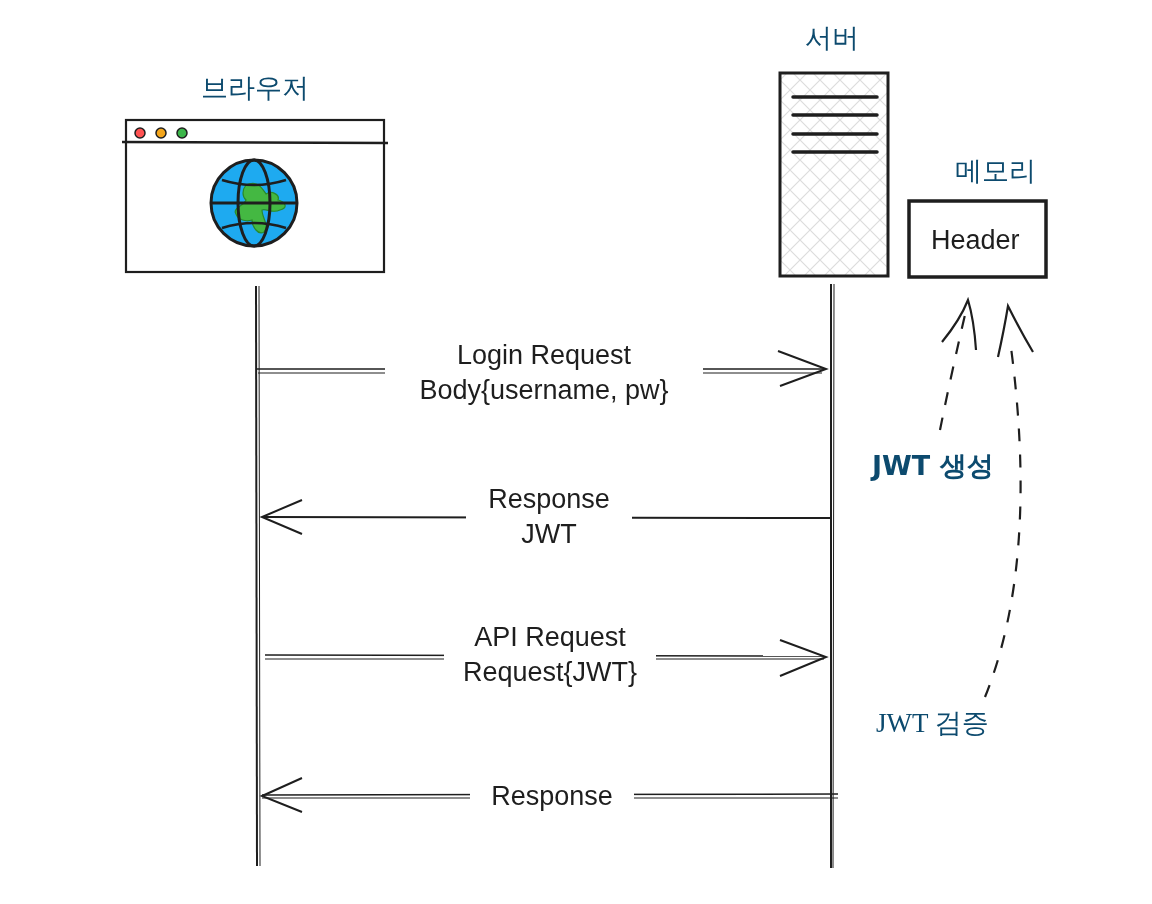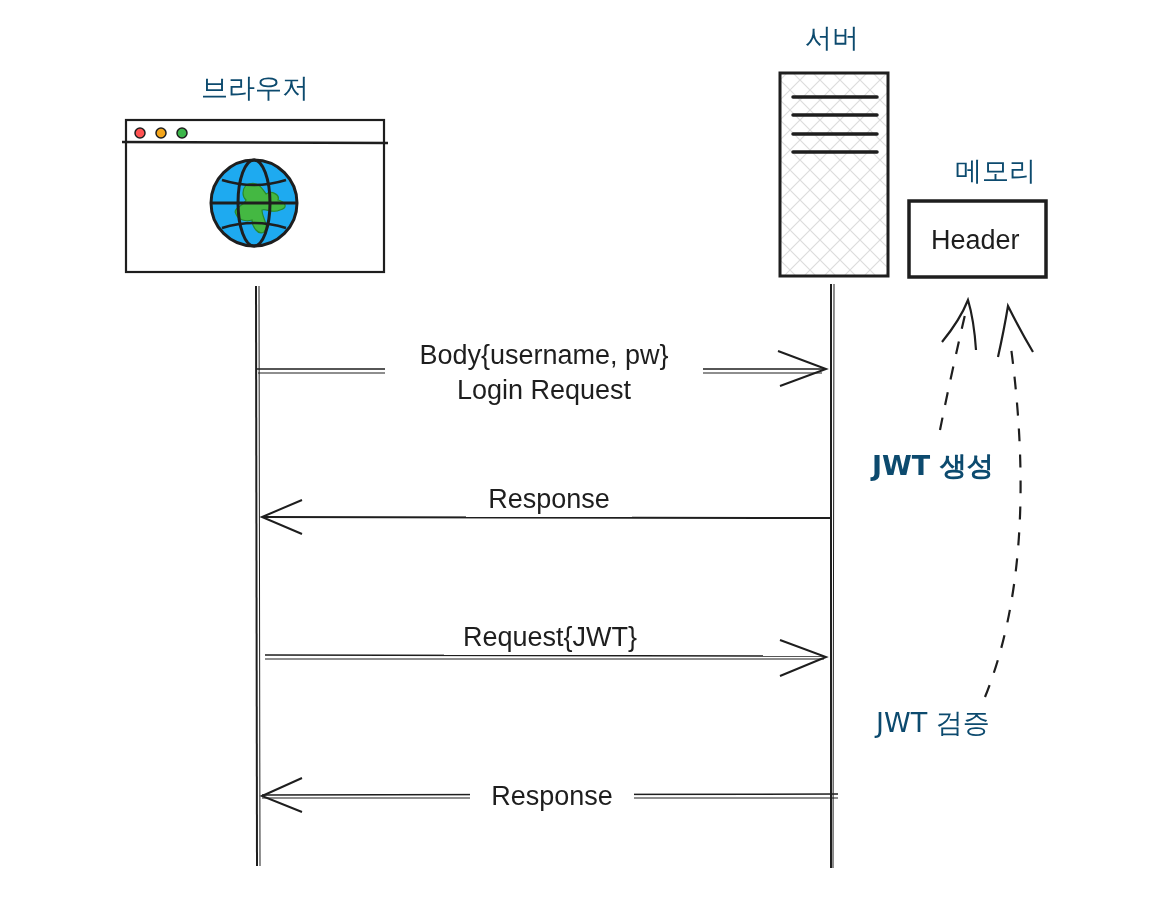--- a/index.html
+++ b/index.html
@@ -88,27 +88,29 @@
     <path d="M998 357 Q1004 330 1008 306 Q1020 330 1033 352" fill="none" stroke="#1e1e1e" stroke-width="2.2"></path>
   </g>
 </svg>
 
 <div class="title" style="left:201px;top:60px;margin-top:12px;">브라우저</div>
 <div class="title" style="left:805px;top:22px;">서버</div>
 <div class="title" style="left:915px;top:155px;margin-left:40px;">메모리</div>
 <div class="secret" style="left:931px;top:224px;">Header</div>
 
 <div class="lbl" style="left:385px;top:338px;width:306px;">
+  <div>Login Request</div>
   <div>Body{username, pw}</div>
-  <div>Login Request</div>
 </div>
 <div class="lbl" style="left:466px;top:482px;width:154px;">
   <div>Response</div>
+  <div>JWT</div>
 </div>
 <div class="lbl" style="left:444px;top:620px;width:200px;">
+  <div>API Request</div>
   <div>Request{JWT}</div>
 </div>
 <div class="lbl" style="left:470px;top:779px;width:152px;">
   <div>Response</div>
 </div>
 
 <div class="title" style="left:872px;top:450px;font-weight:bold;">JWT 생성</div>
-<div class="title" style="left:876px;top:707px;">JWT 검증</div>
+<div class="title" style="left:876px;top:707px;font-family:Liberation Serif, serif;">JWT 검증</div>
 
 </body></html>

